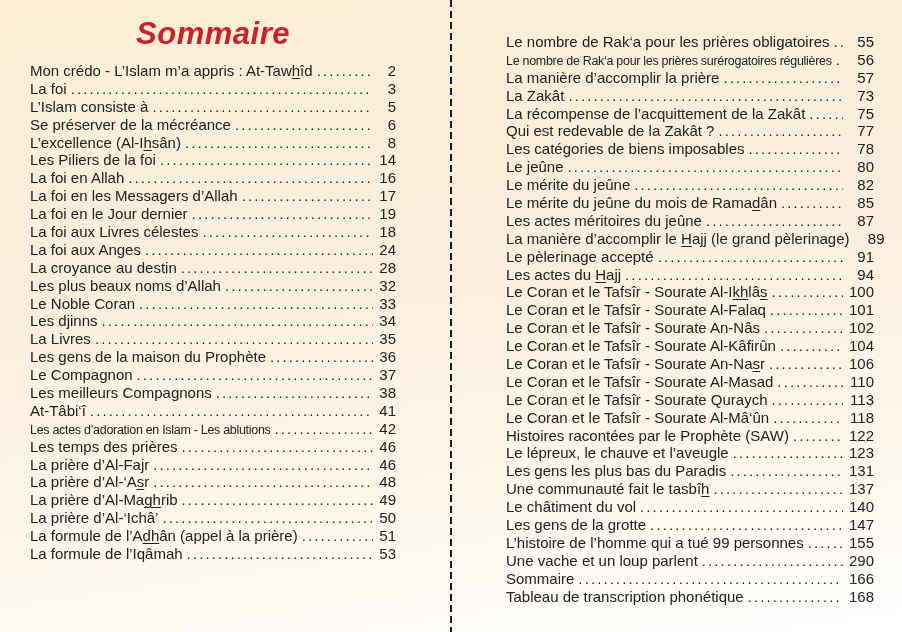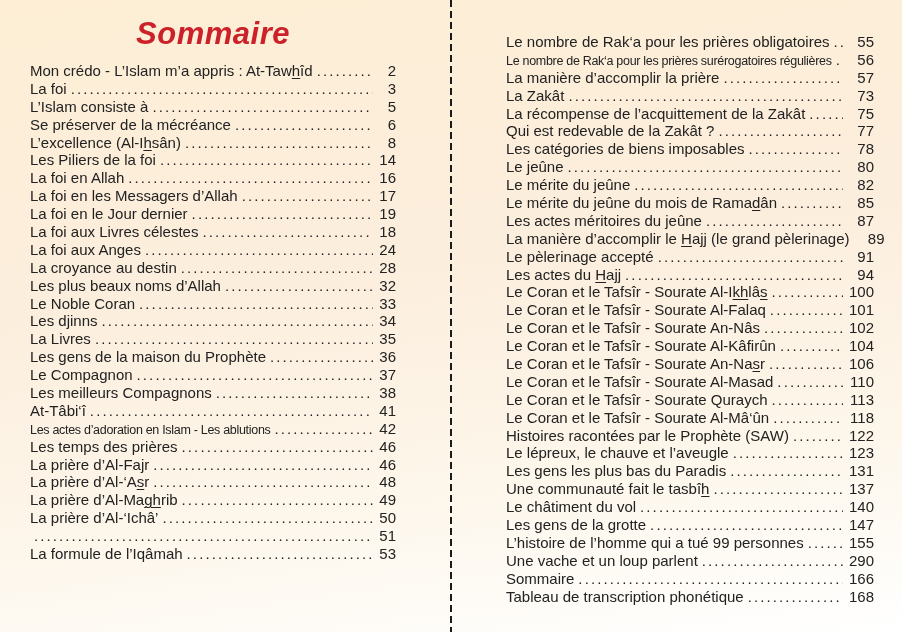--- a/index.html
+++ b/index.html
@@ -203,20 +203,21 @@
     <span class="label">La prière d’Al-Ma<u>gh</u>rib</span>
     <span class="dots"></span>
     <span class="pagenum">49</span>
   </li>
       <li class="row">
     <span class="label">La prière d’Al-‘Ichâ’</span>
     <span class="dots"></span>
     <span class="pagenum">50</span>
   </li>
       <li class="row">
+    <span class="label">La formule de l’A<u>dh</u>ân (appel à la prière)</span>
     <span class="dots"></span>
     <span class="pagenum">51</span>
   </li>
       <li class="row">
     <span class="label">La formule de l’Iqâmah</span>
     <span class="dots"></span>
     <span class="pagenum">53</span>
   </li>
     </ul>
 </div>

